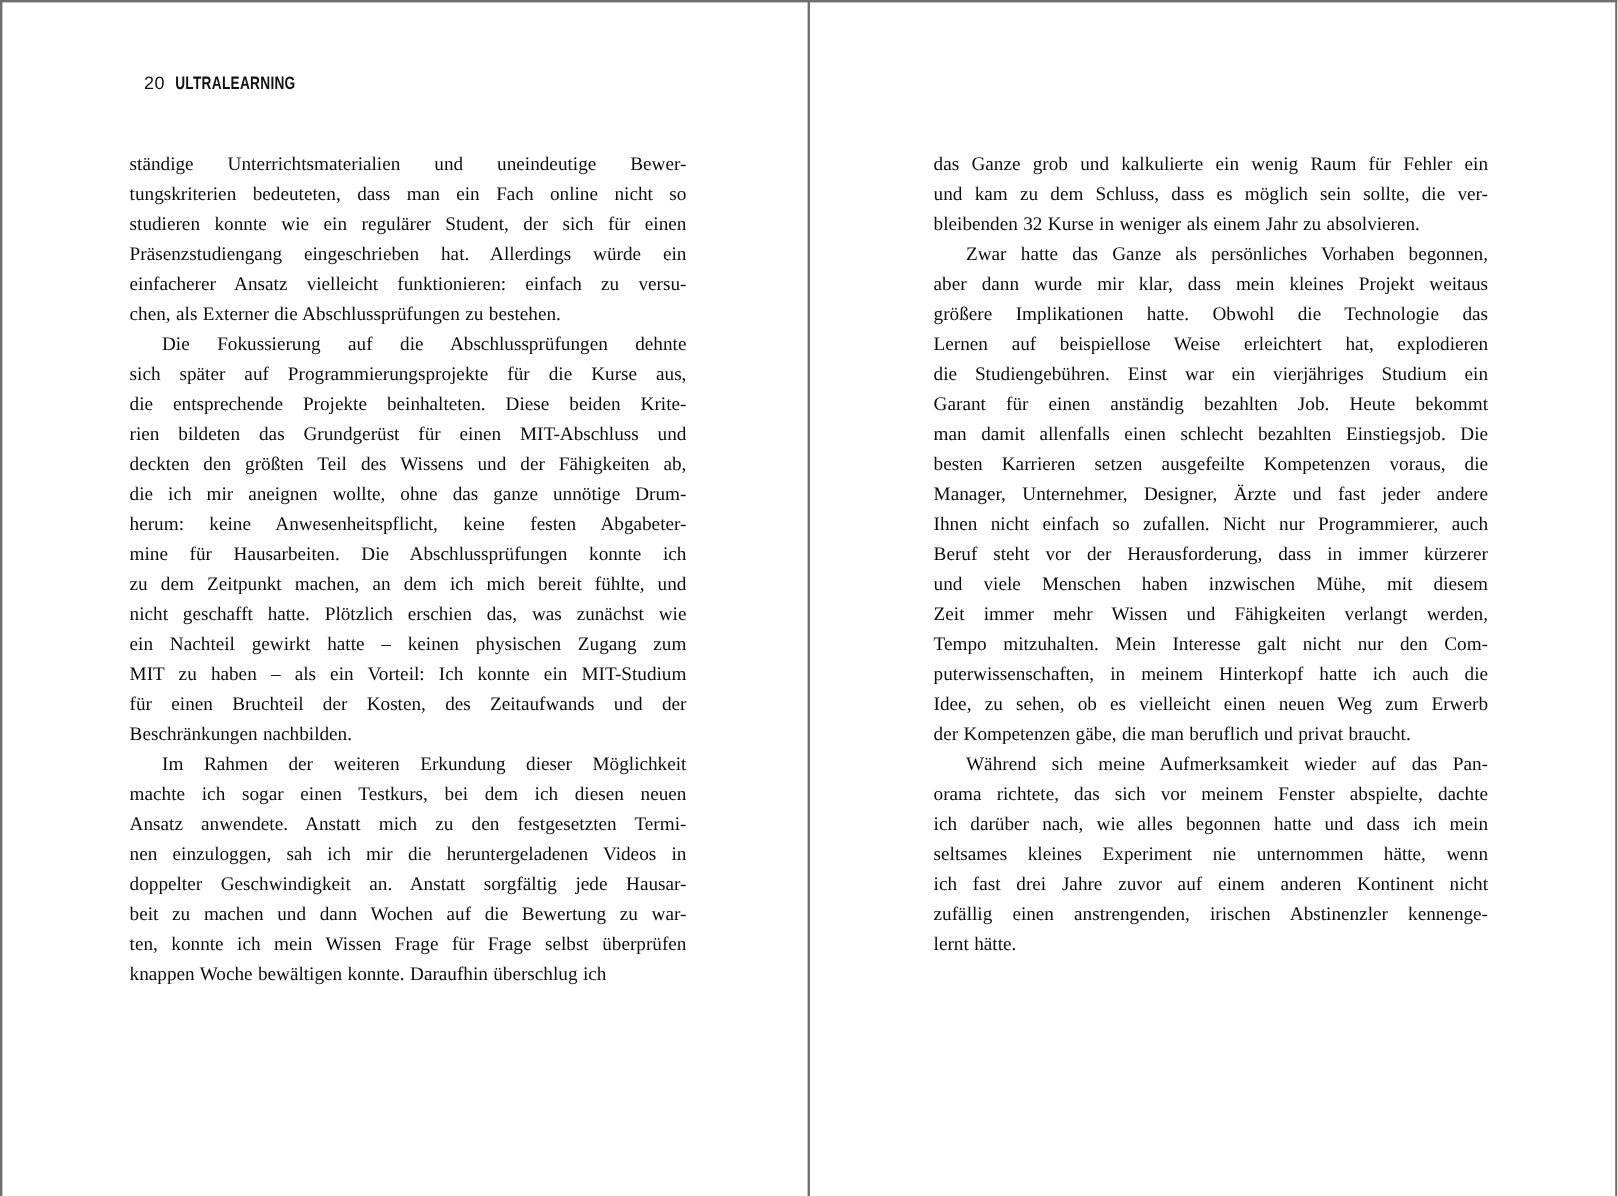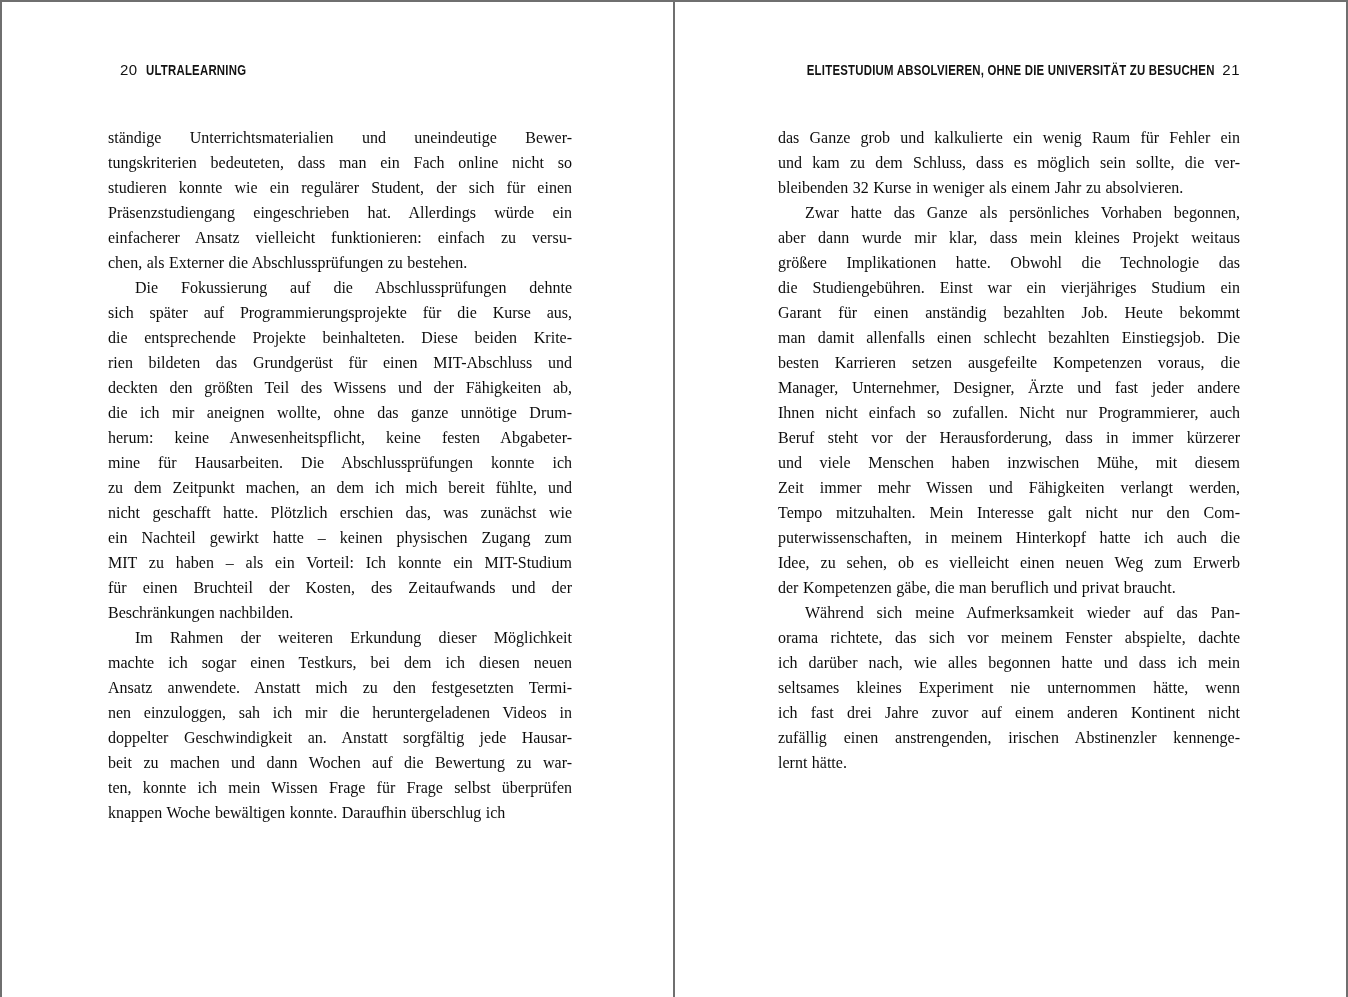--- a/index.html
+++ b/index.html
@@ -117,30 +117,28 @@
         <div class="line">Ansatz anwendete. Anstatt mich zu den festgesetzten Termi-</div>
         <div class="line">nen einzuloggen, sah ich mir die heruntergeladenen Videos in</div>
         <div class="line">doppelter Geschwindigkeit an. Anstatt sorgfältig jede Hausar-</div>
         <div class="line">beit zu machen und dann Wochen auf die Bewertung zu war-</div>
         <div class="line">ten, konnte ich mein Wissen Frage für Frage selbst überprüfen</div>
         <div class="line para-end">knappen Woche bewältigen konnte. Daraufhin überschlug ich</div>
       </div>
   </div>
 
   <div class="page right">
-    <div class="header">
-      <span class="running-title">ELITESTUDIUM ABSOLVIEREN, OHNE DIE UNIVERSITÄT ZU BESUCHEN</span><span class="pagenum">21</span>
-    </div>
     <div class="body-block" id="body-1">
         <div class="line">das Ganze grob und kalkulierte ein wenig Raum für Fehler ein</div>
         <div class="line">und kam zu dem Schluss, dass es möglich sein sollte, die ver-</div>
         <div class="line para-end">bleibenden 32 Kurse in weniger als einem Jahr zu absolvieren.</div>
         <div class="line indent">Zwar hatte das Ganze als persönliches Vorhaben begonnen,</div>
         <div class="line">aber dann wurde mir klar, dass mein kleines Projekt weitaus</div>
         <div class="line">größere Implikationen hatte. Obwohl die Technologie das</div>
+        <div class="line">Lernen auf beispiellose Weise erleichtert hat, explodieren</div>
         <div class="line">die Studiengebühren. Einst war ein vierjähriges Studium ein</div>
         <div class="line">Garant für einen anständig bezahlten Job. Heute bekommt</div>
         <div class="line">man damit allenfalls einen schlecht bezahlten Einstiegsjob. Die</div>
         <div class="line">besten Karrieren setzen ausgefeilte Kompetenzen voraus, die</div>
         <div class="line">Manager, Unternehmer, Designer, Ärzte und fast jeder andere</div>
         <div class="line">Ihnen nicht einfach so zufallen. Nicht nur Programmierer, auch</div>
         <div class="line">Beruf steht vor der Herausforderung, dass in immer kürzerer</div>
         <div class="line">und viele Menschen haben inzwischen Mühe, mit diesem</div>
         <div class="line">Zeit immer mehr Wissen und Fähigkeiten verlangt werden,</div>
         <div class="line">Tempo mitzuhalten. Mein Interesse galt nicht nur den Com-</div>

